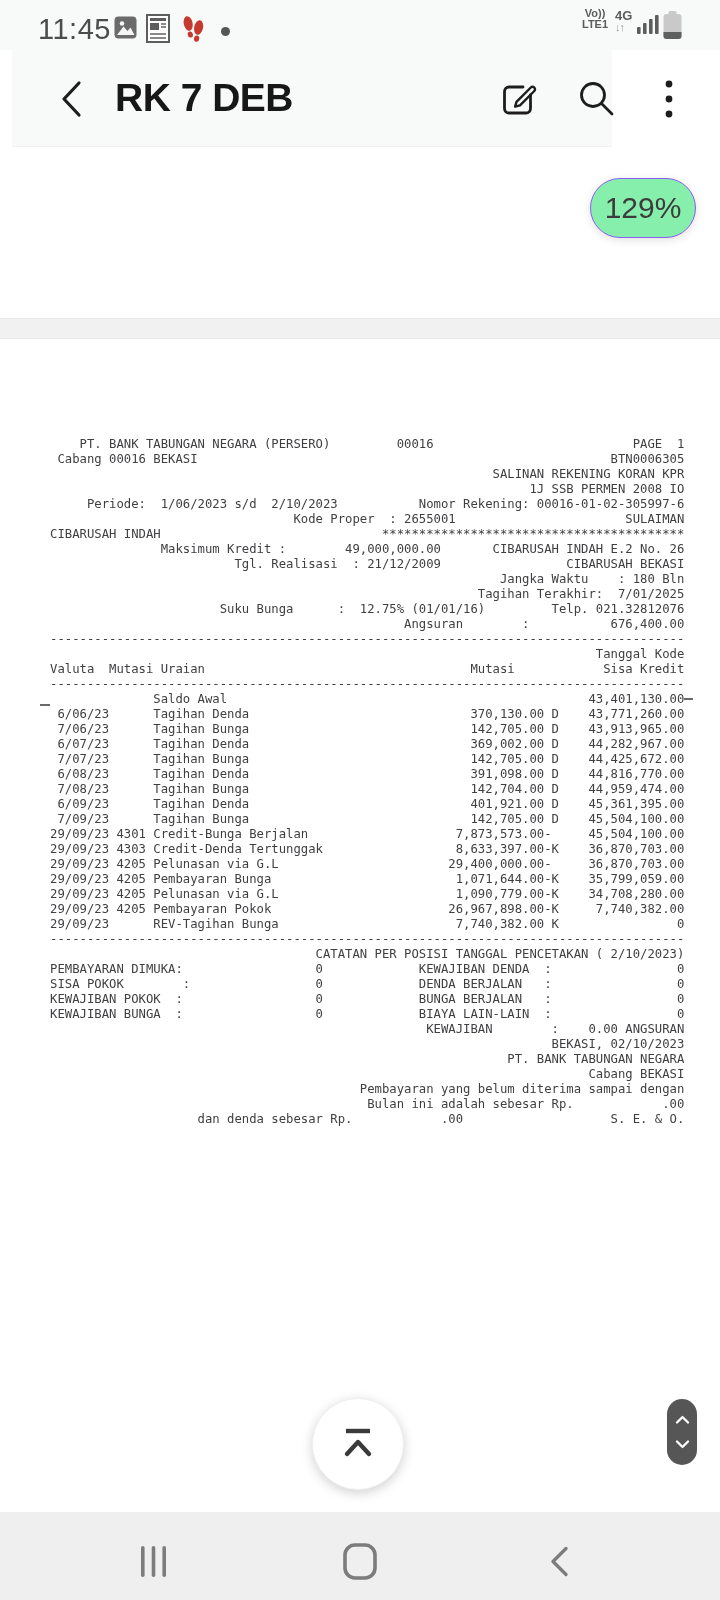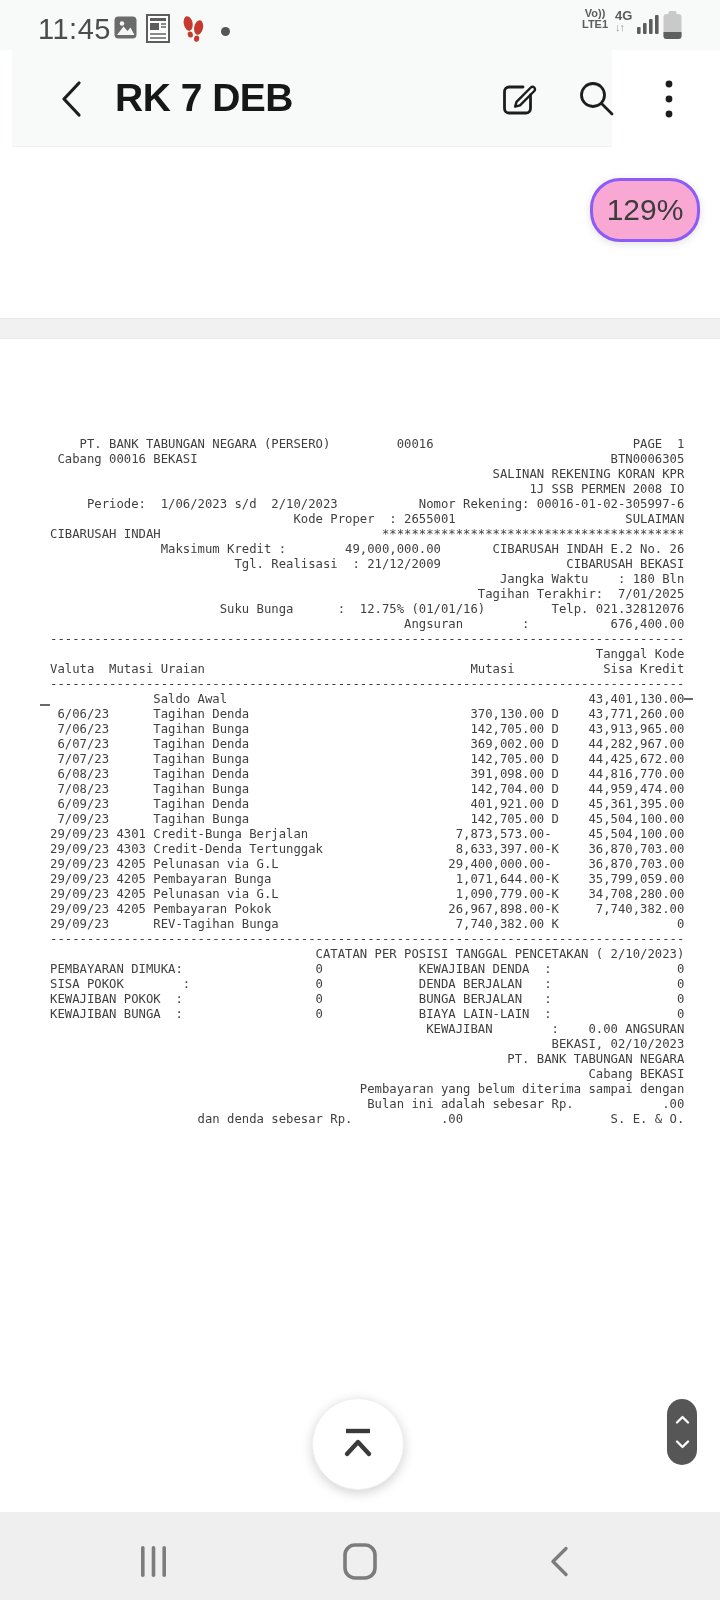--- a/index.html
+++ b/index.html
@@ -25,21 +25,21 @@
   .app-bar button{background:none;border:0;padding:0;position:absolute;cursor:pointer;}
   .back-btn{left:44px;top:28px;width:30px;height:42px;}
   .app-title{position:absolute;left:103px;top:27px;margin:0;font-size:39px;line-height:42px;font-weight:600;letter-spacing:-.5px;color:#171717;white-space:nowrap;}
   .edit-btn{left:486px;top:28px;width:42px;height:42px;}
   .search-btn{left:564px;top:28px;width:40px;height:40px;}
   .more-btn{left:648px;top:28px;width:18px;height:42px;}
   
   .viewer{position:absolute;left:0;top:147px;width:720px;height:1365px;background:#ffffff;}
   .zoom-badge{
     position:absolute;left:590px;top:31px;width:104px;height:58px;border-radius:30px;
-    background:#f9a8d4;border:3px solid #8b5cf6;box-shadow:0 2px 8px rgba(0,0,0,.12);
+    background:#86efac;border:1px solid #8b5cf6;box-shadow:0 2px 8px rgba(0,0,0,.12);
     font-size:30px;color:#3c3c3c;display:flex;align-items:center;justify-content:center;
   }
   .page-gap{position:absolute;left:0;top:171px;width:720px;height:19px;background:#f1f1f1;border-top:1px solid #e9e9e9;border-bottom:1px solid #e9e9e9;}
   .doc{
     position:absolute;left:50px;top:290px;margin:0;
     font-family:"DejaVu Sans Mono",monospace;font-size:12.25px;line-height:15px;
     color:#3f3f42;white-space:pre;text-align:right;
   }
   .scan-mark{position:absolute;height:2px;background:#6a6a6a;}
   .mark-l{left:40px;top:557px;width:10px;}

